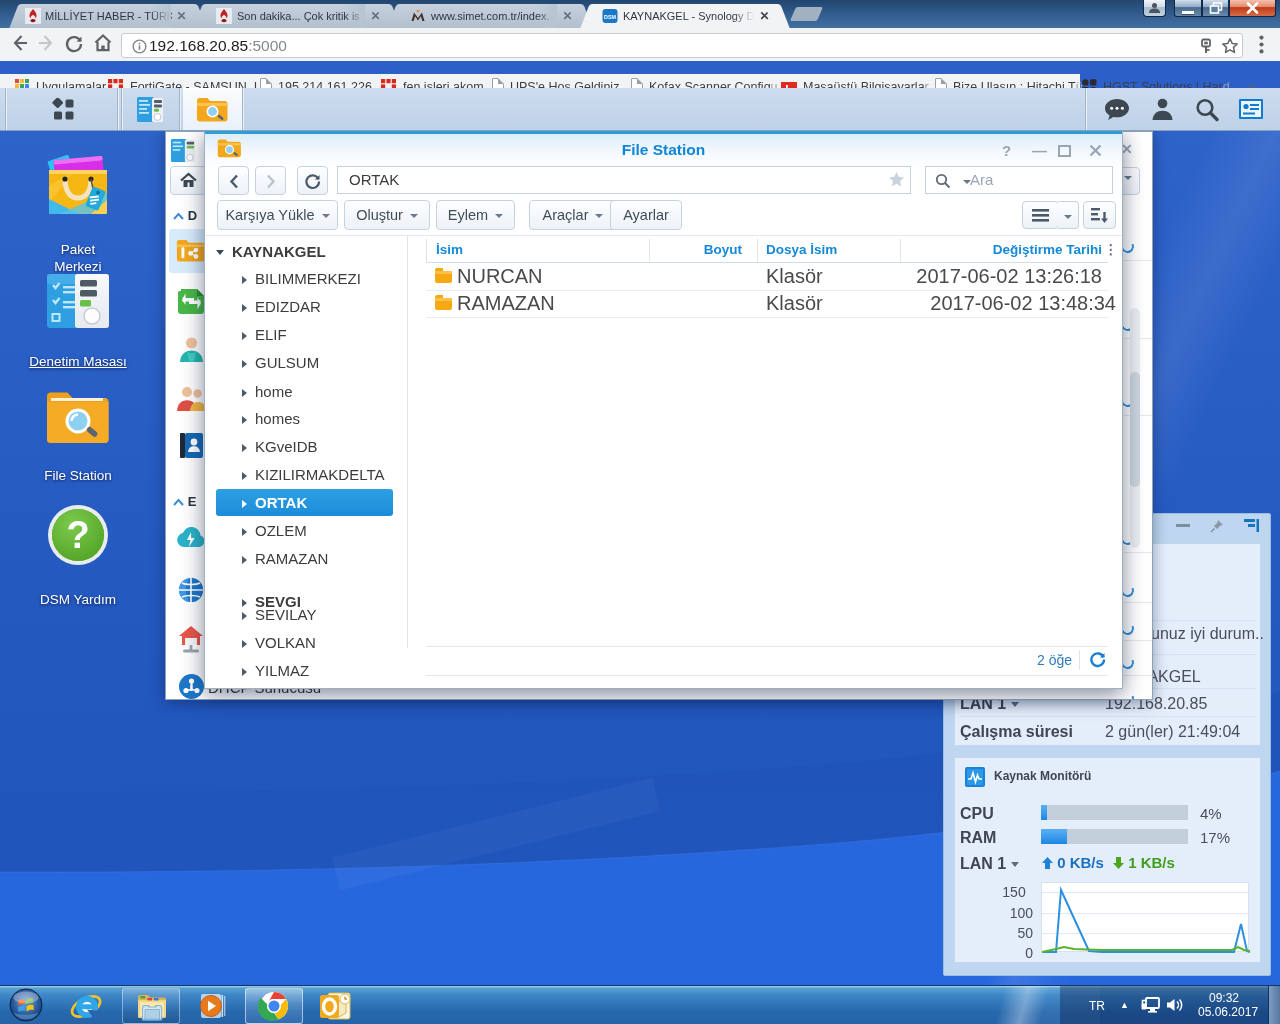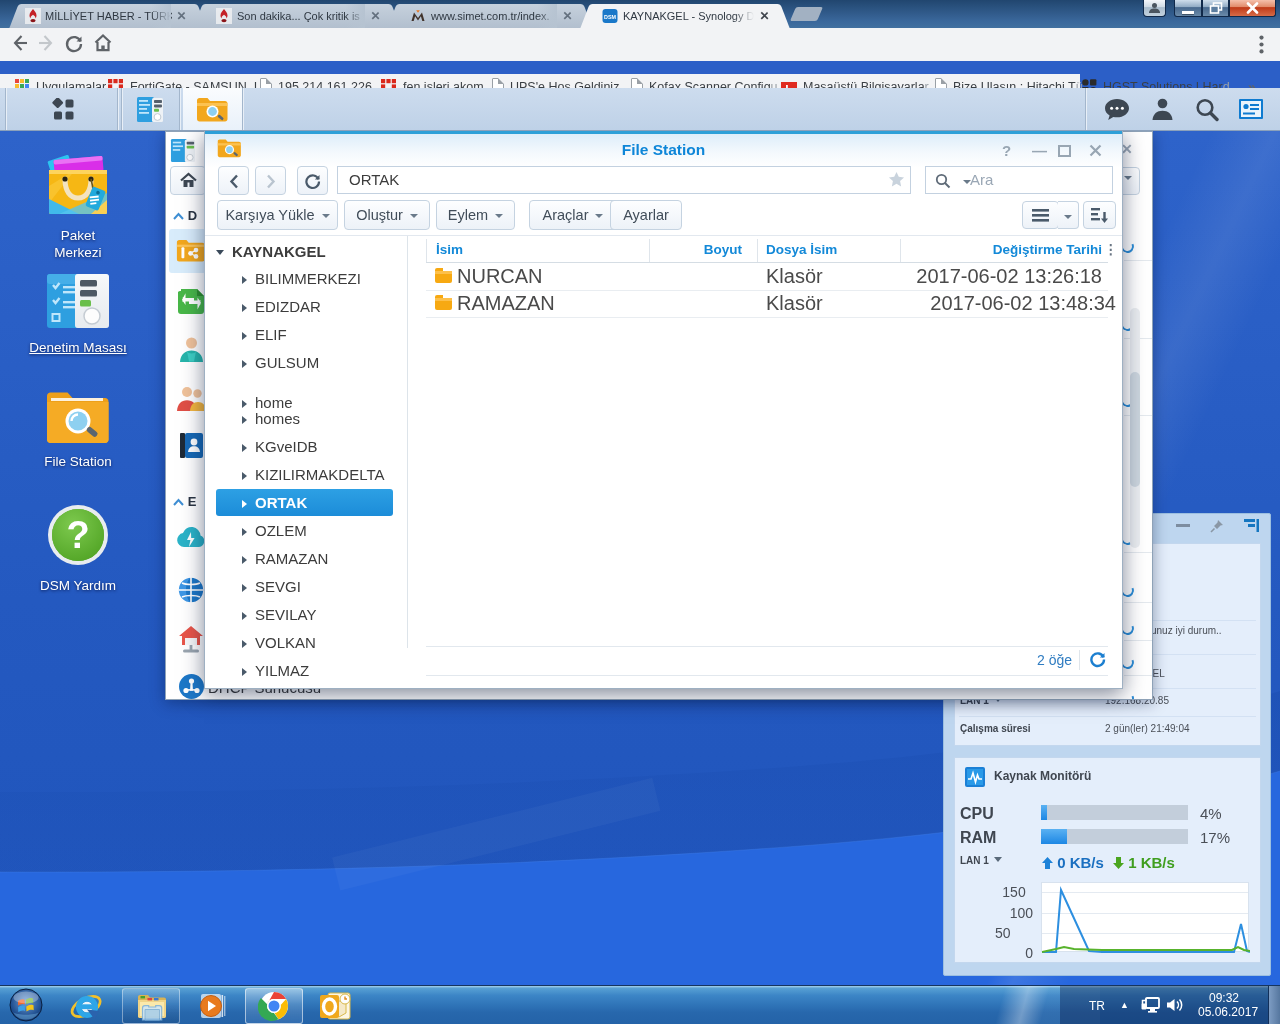--- a/index.html
+++ b/index.html
@@ -41,25 +41,25 @@
 #dsmbar{position:absolute;left:0;top:88px;width:1280px;height:43px;background:linear-gradient(#cddcee,#bed1e7);z-index:2;}
 #dsmbar:after{content:"";position:absolute;left:0;bottom:0;width:100%;height:1px;background:#8ba1bb;}
 .dsep{position:absolute;top:0;width:1px;height:42px;background:#a3b6cc;}
 .dhl{position:absolute;top:0;width:1px;height:42px;background:#e8eff7;}
 
 #desktop{position:absolute;left:0;top:131px;width:1280px;height:854px;overflow:hidden;
 background:linear-gradient(150deg,#3366ca 0%,#2e61c8 40%,#2759c0 70%,#2254b5 100%);}
 #desktop .sheen1{position:absolute;left:880px;top:620px;width:400px;height:240px;background:linear-gradient(115deg,rgba(255,255,255,0) 42%,rgba(255,255,255,.10) 47%,rgba(255,255,255,0) 58%);}
 #desktop .sheen2{position:absolute;left:1050px;top:-20px;width:240px;height:400px;background:linear-gradient(115deg,rgba(255,255,255,0) 40%,rgba(255,255,255,.08) 55%,rgba(255,255,255,0) 70%);}
 .dicon{position:absolute;width:130px;text-align:center;color:#fff;font-size:13.5px;}
-.dicon .lbl{margin-top:7px;line-height:17px;text-shadow:0 1px 3px rgba(0,10,50,.75);}
+.dicon .lbl{margin-top:21px;line-height:17px;text-shadow:0 1px 3px rgba(0,10,50,.75);}
 
 #widgets{position:absolute;left:943px;top:513px;width:328px;height:463px;background:#bed6ef;border:1px solid #9cbfe0;border-radius:2px;}
 .wg{position:absolute;left:10px;width:307px;background:#e4eefb;border:1px solid #c3d7ee;}
-.wgtext{position:absolute;color:#4a4f57;font-size:10px;white-space:nowrap;}
+.wgtext{position:absolute;color:#4a4f57;font-size:16px;white-space:nowrap;}
 .wgb{font-weight:bold;color:#3f4650;}
 .bar{position:absolute;left:86px;width:147px;height:15px;background:#c3cedb;}
 .bar>div{height:15px;background:linear-gradient(#5ab1f2,#1d87e4);}
 .caret{display:inline-block;width:0;height:0;border-top:5px solid #5a6a7a;border-left:4px solid transparent;border-right:4px solid transparent;vertical-align:2px;margin-left:5px;}
 
 #midwin{position:absolute;left:165px;top:131px;width:988px;height:569px;background:#fff;overflow:hidden;border:1px solid #8fa3b8;box-shadow:0 3px 14px rgba(0,20,60,.4);}
 .mico{position:absolute;}
 .mrow{position:absolute;left:958px;width:29px;height:1px;background:#e4e9ee;}
 .mchev{position:absolute;left:955px;width:13px;height:13px;border:2px solid #2e8fd8;border-radius:50%;border-top-color:transparent;border-left-color:transparent;transform:rotate(20deg);}
 
@@ -166,20 +166,37 @@
     </svg>
   <svg class="tbico" style="left:63px;" width="22" height="22" viewBox="0 0 22 22">
       <path d="M17.5 9.5A7 7 0 1 0 18 12" stroke="#5f6368" stroke-width="2.3" fill="none"></path>
       <path d="M18.5 4.5v5h-5z" fill="#5f6368"></path>
     </svg>
   <svg class="tbico" style="left:92px;" width="22" height="22" viewBox="0 0 22 22">
       <path d="M3.5 10.5 11 3.5l7.5 7" stroke="#5f6368" stroke-width="2.2" fill="none"></path>
       <path d="M5.5 10v8.2h11V10" fill="none" stroke="#5f6368" stroke-width="2.2"></path>
       <rect x="9.3" y="13.5" width="3.4" height="4.7" fill="#5f6368"></rect>
     </svg>
+  <div id="omni">
+    <svg style="position:absolute;left:10px;top:5px;" width="15" height="15" viewBox="0 0 17 17">
+        <circle cx="8.5" cy="8.5" r="7.2" fill="none" stroke="#80868b" stroke-width="1.6"></circle>
+        <rect x="7.6" y="7.2" width="1.8" height="5" fill="#80868b"></rect>
+        <rect x="7.6" y="4.3" width="1.8" height="1.8" fill="#80868b"></rect>
+      </svg>
+    <div class="txt">192.168.20.85<s>:5000</s></div>
+    <svg style="position:absolute;left:1076px;top:4px;" width="16" height="17" viewBox="0 0 16 17">
+        <rect x="4" y="1.5" width="8" height="7" rx="1.5" fill="none" stroke="#5f6368" stroke-width="1.8"></rect>
+        <rect x="6.2" y="3.7" width="3.6" height="2.6" fill="#5f6368"></rect>
+        <rect x="7" y="8" width="2" height="7" fill="#5f6368"></rect>
+        <rect x="9" y="11" width="2.6" height="1.8" fill="#5f6368"></rect>
+      </svg>
+    <svg style="position:absolute;left:1099px;top:3px;" width="18" height="18" viewBox="0 0 18 18">
+        <path d="M9 1.8l2.2 4.6 5 .6-3.7 3.4 1 5-4.5-2.5-4.5 2.5 1-5L1.8 7l5-.6z" fill="none" stroke="#5f6368" stroke-width="1.5" stroke-linejoin="round"></path>
+      </svg>
+  </div>
   <svg style="position:absolute;left:1259px;top:7px;" width="5" height="19" viewBox="0 0 5 19">
       <circle cx="2.5" cy="2.6" r="2.1" fill="#5f6368"></circle>
       <circle cx="2.5" cy="9.5" r="2.1" fill="#5f6368"></circle>
       <circle cx="2.5" cy="16.4" r="2.1" fill="#5f6368"></circle>
     </svg>
 </div>
 
 <div id="bookbar">
   <div class="bm" style="left:14px;"><i><svg width="16" height="16" viewBox="0 0 16 16">
           <g fill="#5f6368">
@@ -469,21 +486,21 @@
       <div style="position:absolute;left:0;top:9px;width:100%;height:1px;background:#e4eaf1;"></div>
       <div style="position:absolute;left:0;top:30px;width:100%;height:1px;background:#e4eaf1;"></div>
       <div style="position:absolute;left:0;top:50px;width:100%;height:1px;background:#e4eaf1;"></div>
       <svg width="208" height="70" viewBox="0 0 208 70" style="position:absolute;left:0;top:0;">
         <path d="M0 69 14 69 19 7 47 68 60 69 192 69 199 41 205 68 208 69" fill="none" stroke="#2d8fe0" stroke-width="2"></path>
         <path d="M0 69 14 66 22 64 32 66 60 67 190 67 196 64 202 67 208 68" fill="none" stroke="#58b32c" stroke-width="2"></path>
       </svg>
     </div>
     <div class="wgtext" style="left:40px;top:126px;width:38px;text-align:center;font-size:14px;">150</div>
     <div class="wgtext" style="left:40px;top:147px;width:38px;text-align:right;font-size:14px;">100</div>
-    <div class="wgtext" style="left:40px;top:167px;width:38px;font-size:14px;">50</div>
+    <div class="wgtext" style="left:40px;top:167px;width:38px;text-align:right;font-size:14px;">50</div>
     <div class="wgtext" style="left:40px;top:187px;width:38px;text-align:right;font-size:14px;">0</div>
   </div>
 </div>
 
 <div id="midwin">
   <svg class="mico" style="left:4px;top:6px;" width="26" height="25" viewBox="0 0 28 27">
       <rect x="1" y="1" width="17" height="25" rx="1.5" fill="#2e9fe0"></rect>
       <rect x="3" y="4" width="9" height="1.8" fill="#bfe6fb"></rect>
       <rect x="3" y="8" width="11" height="1.8" fill="#bfe6fb"></rect>
       <rect x="3" y="12" width="8" height="1.8" fill="#bfe6fb"></rect>
@@ -656,28 +673,28 @@
           <rect x="12.3" y="4" width="2.4" height="7"></rect>
         </g>
       </svg></div>
   <div id="fs-toolline"></div>
   <div id="tree">
     <div class="trow" style="top:2px;font-weight:bold;"><span class="tdown"></span><span style="margin-left:1px;">KAYNAKGEL</span></div>
     <div class="trow" style="top:29px;"><span style="margin-left:26px;"></span><span class="tar"></span>BILIMMERKEZI</div>
     <div class="trow" style="top:57px;"><span style="margin-left:26px;"></span><span class="tar"></span>EDIZDAR</div>
     <div class="trow" style="top:85px;"><span style="margin-left:26px;"></span><span class="tar"></span>ELIF</div>
     <div class="trow" style="top:113px;"><span style="margin-left:26px;"></span><span class="tar"></span>GULSUM</div>
-    <div class="trow" style="top:153px;"><span style="margin-left:26px;"></span><span class="tar"></span>home</div>
+    <div class="trow" style="top:142px;"><span style="margin-left:26px;"></span><span class="tar"></span>home</div>
     <div class="trow" style="top:169px;"><span style="margin-left:26px;"></span><span class="tar"></span>homes</div>
     <div class="trow" style="top:197px;"><span style="margin-left:26px;"></span><span class="tar"></span>KGveIDB</div>
     <div class="trow" style="top:225px;"><span style="margin-left:26px;"></span><span class="tar"></span>KIZILIRMAKDELTA</div>
     <div class="trow sel" style="top:253px;"><span style="margin-left:26px;"></span><span class="tar"></span>ORTAK</div>
     <div class="trow" style="top:281px;"><span style="margin-left:26px;"></span><span class="tar"></span>OZLEM</div>
     <div class="trow" style="top:309px;"><span style="margin-left:26px;"></span><span class="tar"></span>RAMAZAN</div>
-    <div class="trow" style="top:337px;"><span style="margin-left:26px;"></span><span class="tar"></span>SEVGI</div>
+    <div class="trow" style="top:352px;font-weight:bold;"><span style="margin-left:26px;"></span><span class="tar"></span>SEVGI</div>
     <div class="trow" style="top:365px;"><span style="margin-left:26px;"></span><span class="tar"></span>SEVILAY</div>
     <div class="trow" style="top:393px;"><span style="margin-left:26px;"></span><span class="tar"></span>VOLKAN</div>
     <div class="trow" style="top:421px;"><span style="margin-left:26px;"></span><span class="tar"></span>YILMAZ</div>
   </div>
   <div class="hdr" style="left:231px;top:106px;">İsim</div>
   <div class="hdr" style="left:444px;top:106px;width:93px;text-align:right;">Boyut</div>
   <div class="hdr" style="left:561px;top:106px;">Dosya İsim</div>
   <div class="hdr" style="left:695px;top:106px;width:202px;text-align:right;">Değiştirme Tarihi</div>
   <div class="hdr" style="left:899px;top:106px;color:#6a7684;">⋮</div>
   <div class="vline" style="left:221px;top:108px;height:23px;"></div>

